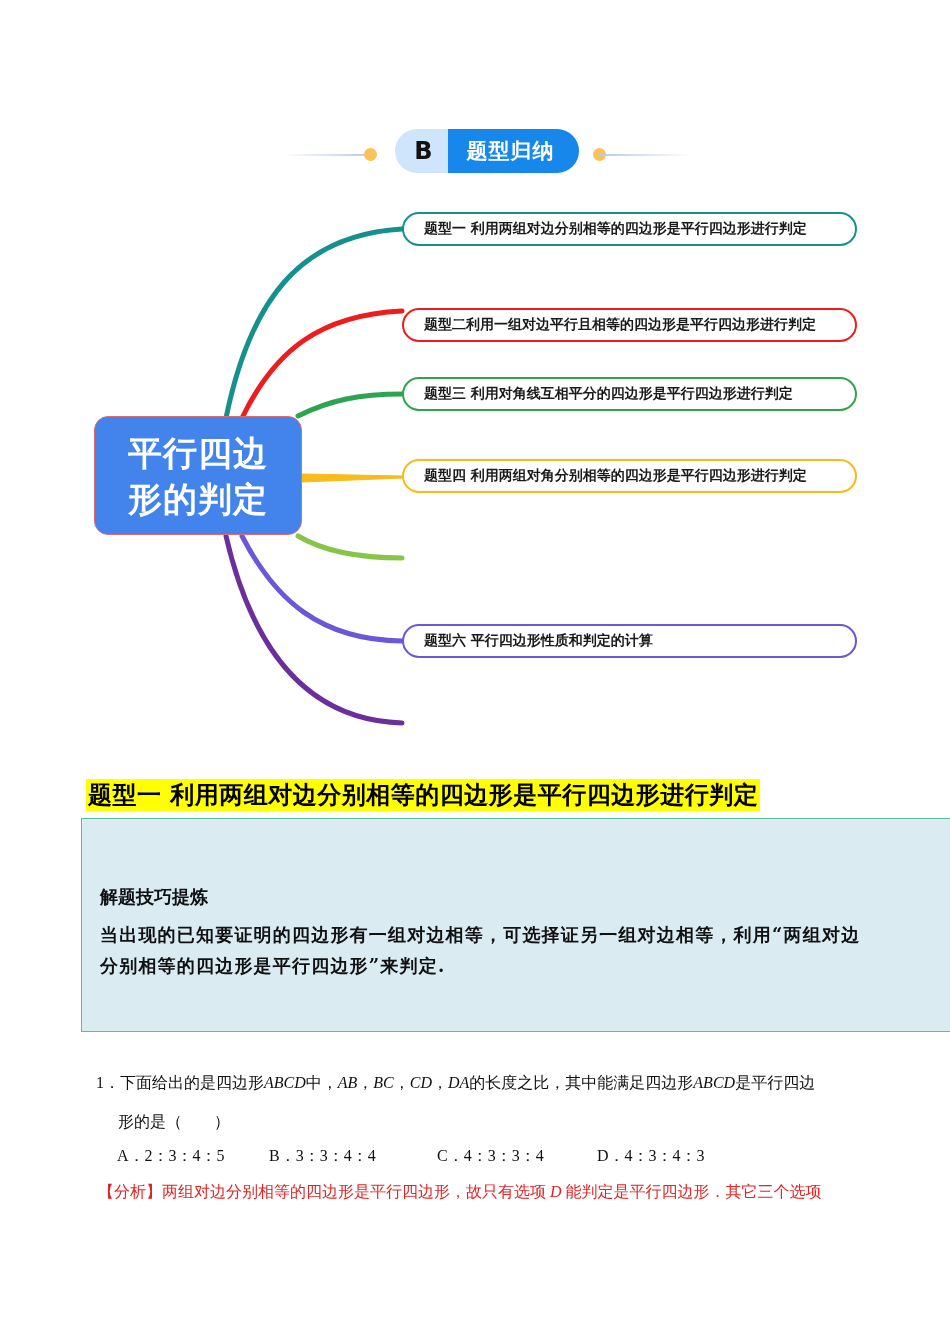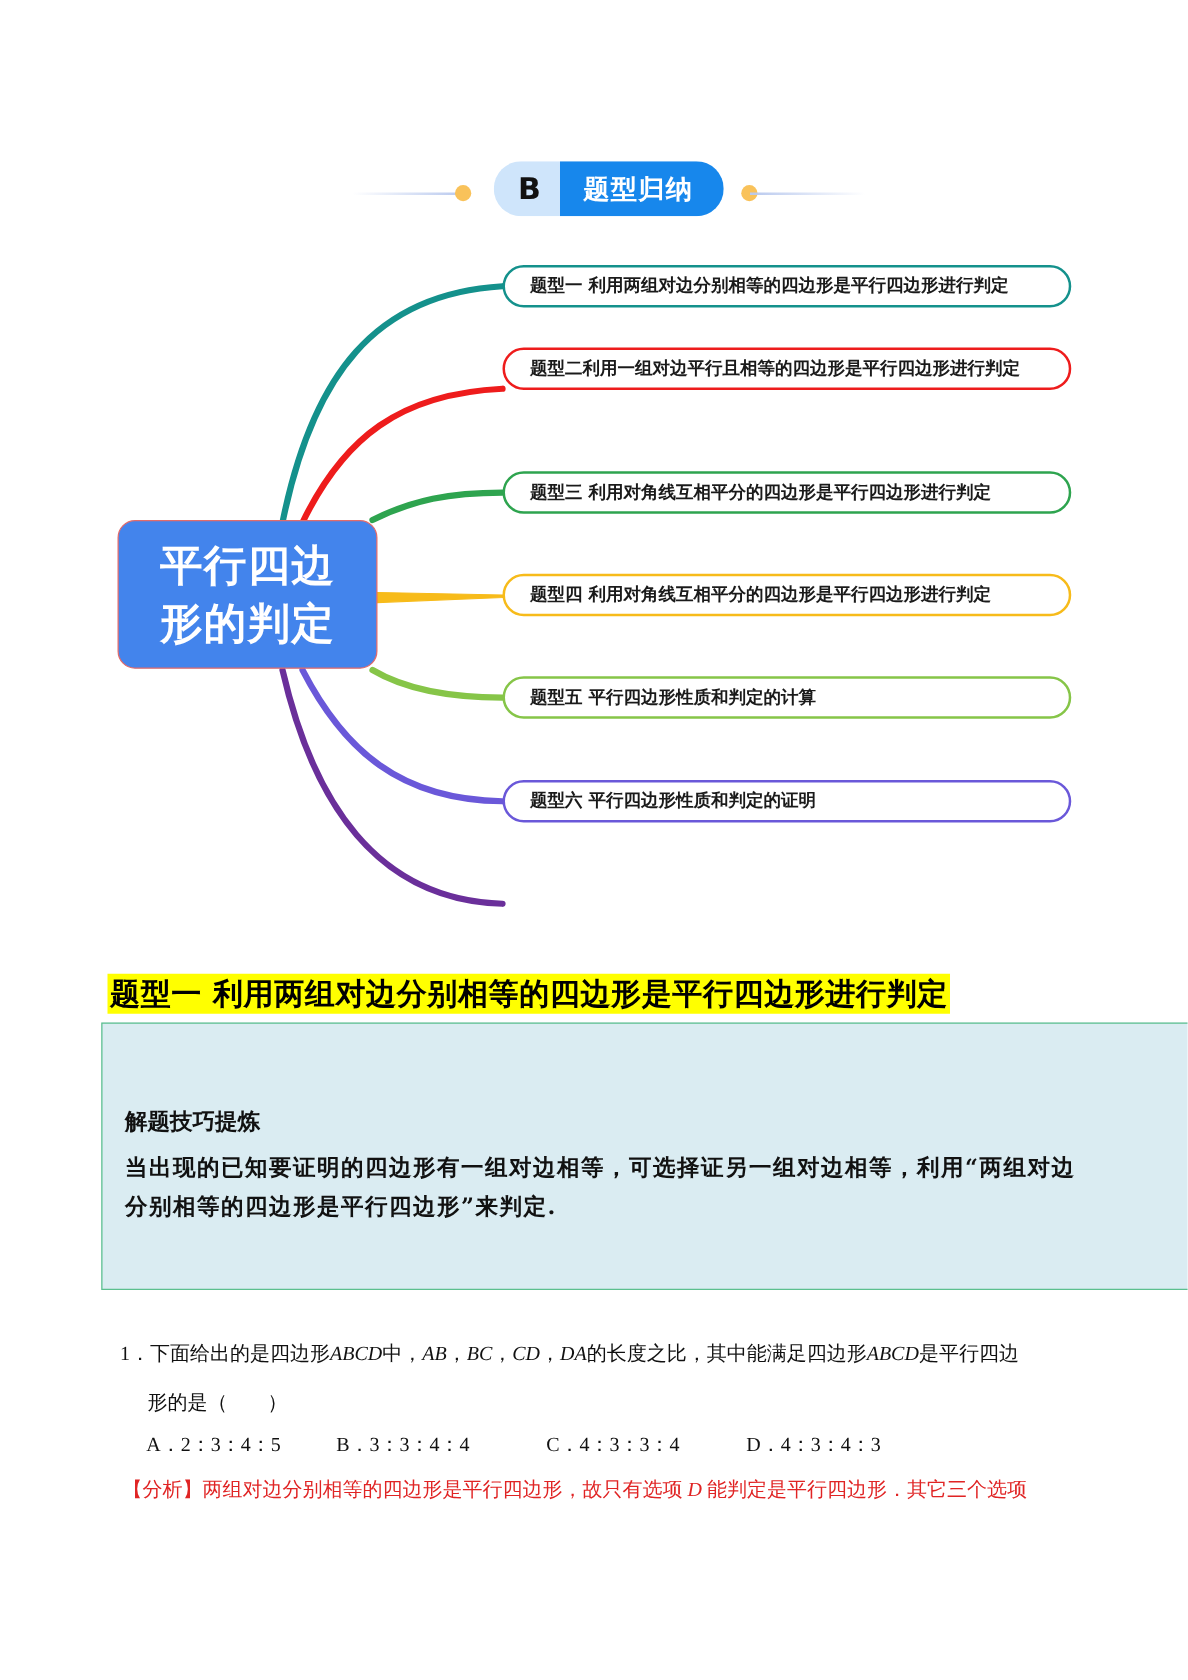--- a/index.html
+++ b/index.html
@@ -87,34 +87,31 @@
   <div class="root-box">
     <span>
       <span>平行四边</span>
       <span>形的判定</span>
     </span>
   </div>
 
   <div class="branch" style="top:212px;border-color:#14918c">
     <span>题型一 利用两组对边分别相等的四边形是平行四边形进行判定</span>
   </div>
-  <div class="branch" style="top:278px;border-color:#ee1c1c">
+  <div class="branch" style="top:308px;border-color:#ee1c1c">
     <span>题型二利用一组对边平行且相等的四边形是平行四边形进行判定</span>
   </div>
   <div class="branch" style="top:377px;border-color:#2ea44f">
     <span>题型三 利用对角线互相平分的四边形是平行四边形进行判定</span>
   </div>
   <div class="branch" style="top:459px;border-color:#f7bb1a">
-    <span>题型四 利用对角线互相平分的四边形是平行四边形进行判定</span>
-  </div>
-  <div class="branch" style="top:541px;border-color:#86c548">
-    <span>题型五 平行四边形性质和判定的计算</span>
+    <span>题型四 利用两组对角分别相等的四边形是平行四边形进行判定</span>
   </div>
   <div class="branch" style="top:624px;border-color:#6a58d9">
-    <span>题型六  平行四边形性质和判定的证明</span>
+    <span>题型六  平行四边形性质和判定的计算</span>
   </div>
 </div>
 
 <div class="topic-title">题型一  利用两组对边分别相等的四边形是平行四边形进行判定</div>
 
 <div class="tip-box">
   <div class="tip-title">解题技巧提炼</div>
   <div class="tip-text">当出现的已知要证明的四边形有一组对边相等，可选择证另一组对边相等，利用“两组对边分别相等的四边形是平行四边形”来判定.</div>
 </div>
 

